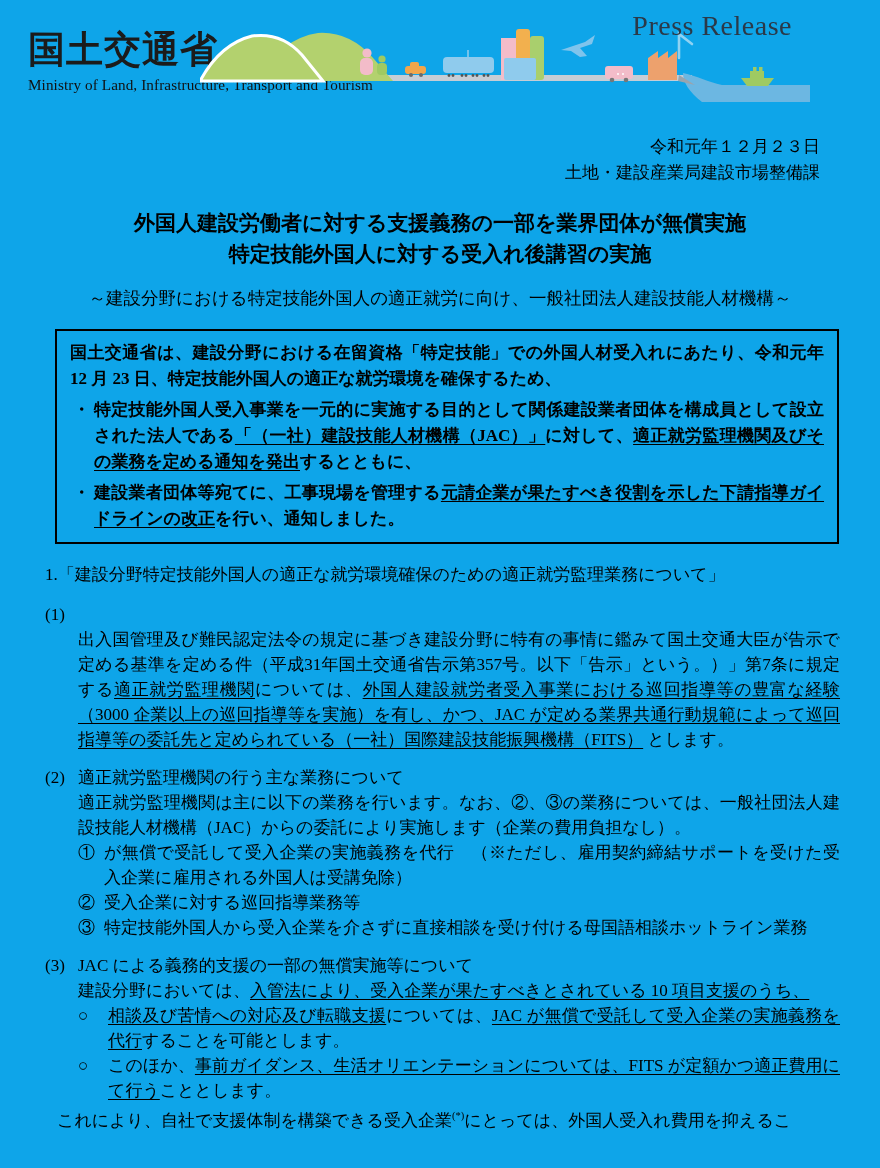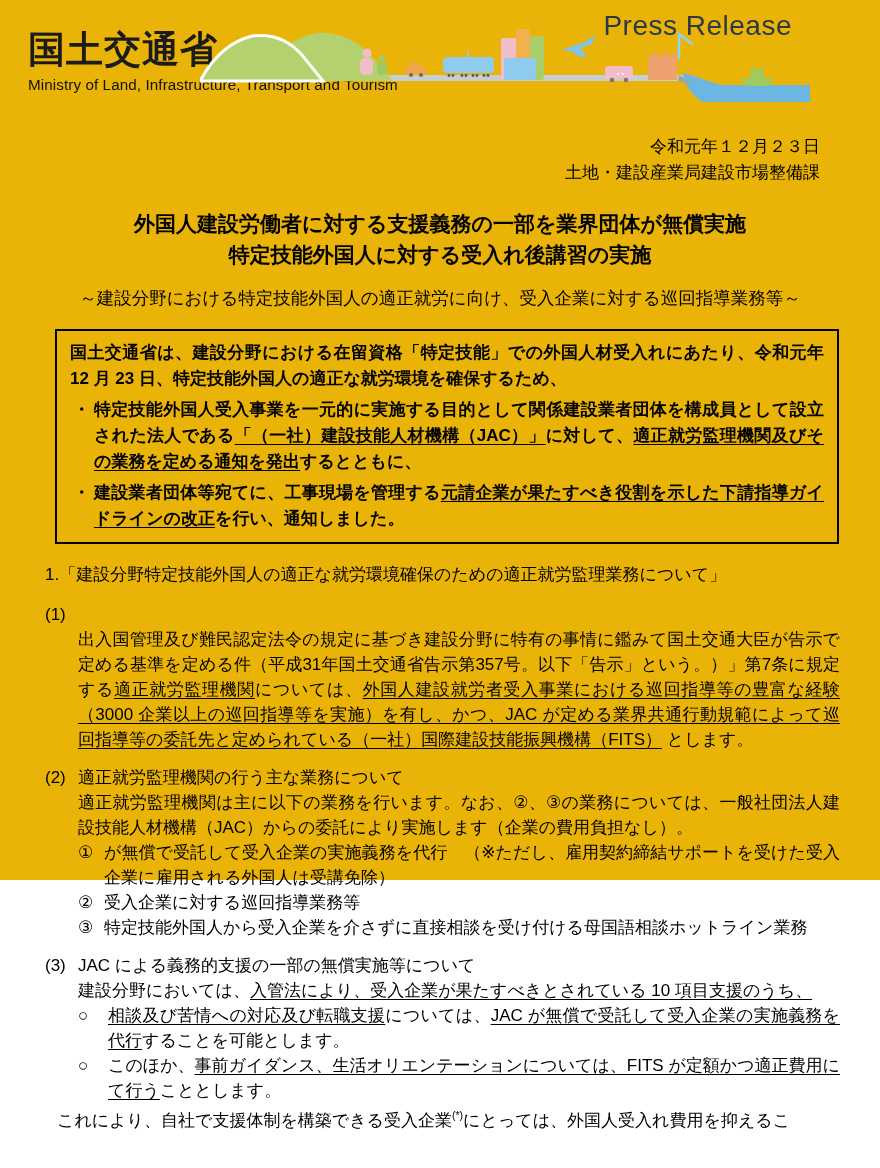--- a/index.html
+++ b/index.html
@@ -2,21 +2,21 @@
 <html lang="ja"><head>
 <meta charset="utf-8">
 <style>
   * { margin:0; padding:0; box-sizing:border-box; }
   html,body { background:#ffffff; }
   body {
     width:880px; height:1168px; overflow:hidden;
     font-family:"Liberation Sans","DejaVu Sans",sans-serif;
     color:#000;
   }
-  .page { width:880px; height:880px; position:relative; background:#eab308; }
+  .page { width:880px; height:1168px; position:relative; background:#0ea5e9;font-family:Liberation Serif, serif; }
 
   
   .header { position:relative; height:110px; }
   .logo-block { position:absolute; left:28px; top:28px; }
   .logo-ja { font-size:37px; font-weight:700; letter-spacing:1px; color:#1b1b1b; line-height:1.2; }
   .logo-en { font-size:15.2px; color:#111; margin-top:4px; letter-spacing:0.1px; }
   .scene { position:absolute; left:200px; top:6px; }
   .press-release {
     position:absolute; right:88px; top:10px;
     font-size:28px; color:#2b3948; letter-spacing:0.5px;
@@ -150,21 +150,21 @@
 
   <div class="date-block">
     <div>令和元年１２月２３日</div>
     <div>土地・建設産業局建設市場整備課</div>
   </div>
 
   <div class="title">
     <div>外国人建設労働者に対する支援義務の一部を業界団体が無償実施</div>
     <div>特定技能外国人に対する受入れ後講習の実施</div>
   </div>
-  <div class="subtitle">～建設分野における特定技能外国人の適正就労に向け、受入企業に対する巡回指導業務等～</div>
+  <div class="subtitle">～建設分野における特定技能外国人の適正就労に向け、一般社団法人建設技能人材機構～</div>
 
   <div class="summary-box">
     <div class="box-intro"><span>国土交通省は、建設分野における在留資格「特定技能」での外国人材受入れにあたり、令和元年 12 月 23 日、特定技能外国人の適正な就労環境を確保するため、</span></div>
     <div class="box-bullet">
       <span class="mk">・</span>
       <div class="btext"><span>特定技能外国人受入事業を一元的に実施する目的として関係建設業者団体を構成員として設立された法人である</span><span class="u">「（一社）建設技能人材機構（JAC）」</span><span>に対して、</span><span class="u">適正就労監理機関及びその業務を定める通知を発出</span><span>するとともに、</span></div>
     </div>
     <div class="box-bullet">
       <span class="mk">・</span>
       <div class="btext"><span>建設業者団体等宛てに、工事現場を管理する</span><span class="u">元請企業が果たすべき役割を示した下請指導ガイドラインの改正</span><span>を行い、通知しました。</span></div>

